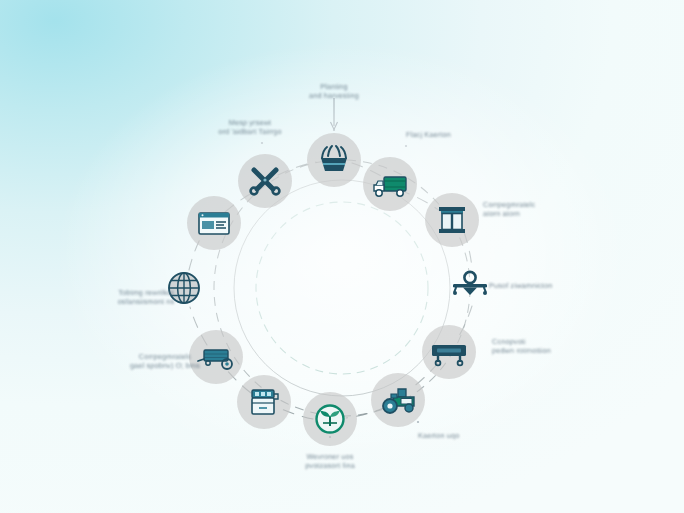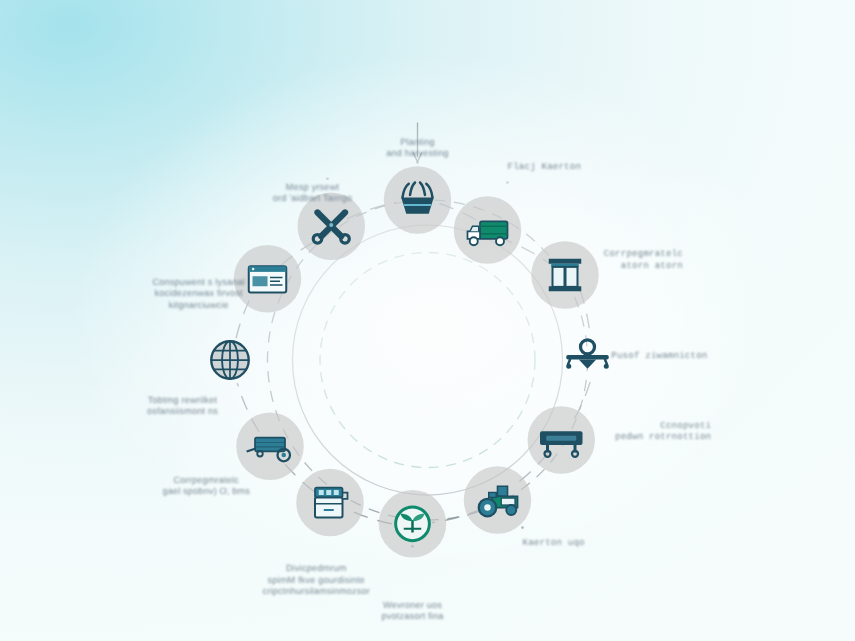--- a/index.html
+++ b/index.html
@@ -39,22 +39,22 @@
     position:absolute;z-index:5;
     color:#6c7f8c;
     font-size:7.3px;line-height:9.2px;
     letter-spacing:.15px;
     filter:blur(0.85px);
     opacity:.92;
     white-space:pre-line;
     text-rendering:geometricPrecision;
     pointer-events:none;
   }
-  .lbl.c{text-align:center;transform:translateX(-50%);margin-top:27px;}
-  .lbl.l{text-align:right;font-family:Liberation Mono, monospace;}
+  .lbl.c{text-align:center;transform:translateX(-50%);}
+  .lbl.l{text-align:left;}
 </style>
 </head>
 <body>
 
 <div id="stage">
 
   <svg class="layer" width="684" height="513" viewBox="0 0 684 513">
 
     <circle cx="342" cy="288" r="128" fill="none" stroke="#55686c" stroke-width="1.05" stroke-opacity=".82" stroke-dasharray="9 7"></circle>
 
@@ -222,36 +222,30 @@
       <circle cx="31" cy="30" r="3.4" fill="none" stroke="#1f4f63" stroke-width="2.6"></circle>
       <circle cx="20" cy="19" r="1.6" fill="#7fb9c9"></circle>
     </svg>
   </div>
 
   <div class="lbl c" style="left:334px;top:82px">Planting
 and harvesting</div>
   <div class="lbl c" style="left:250px;top:118px">Mesp yrsewt
 ord 'aidbart Tairrgo</div>
   <div class="lbl l" style="left:406px;top:130px">Flacj Kaerton</div>
-  <div class="lbl c" style="left:159px;top:194px">Conspuwent s lysanal
-kocidezenwax firvost
-kitgnarciuwcie</div>
   <div class="lbl l" style="left:483px;top:200px">Corrpegmratelc
 atorn atorn</div>
   <div class="lbl c" style="left:146px;top:288px">Tobtmg rewrilket
 osfansiismont   ns</div>
   <div class="lbl l" style="left:489px;top:281px">Pusof ziwamnicton</div>
   <div class="lbl c" style="left:165px;top:352px">Corrpegmratelc
 gael spobnv) O;  bms</div>
   <div class="lbl l" style="left:492px;top:337px">Ccnopvoti
 pedwn rotrnottion</div>
   <div class="lbl l" style="left:418px;top:431px">Kaerton uqo</div>
-  <div class="lbl c" style="left:253px;top:423px">Divicpedmrum
-spimM fkve gourdisinte
-cripctnhursilamsinmozsor</div>
   <div class="lbl c" style="left:330px;top:452px">Wevroner uos
 pvotzasort fina</div>
 
   <svg class="layer" width="684" height="513" viewBox="0 0 684 513">
     <g fill="#7a8c96" fill-opacity=".8">
       <circle cx="334" cy="130" r="1.1"></circle>
       <circle cx="262" cy="143" r="1.1"></circle>
       <circle cx="406" cy="146" r="1.1"></circle>
       <circle cx="330" cy="437" r="1.1"></circle>
       <circle cx="253" cy="412" r="1.1"></circle>

